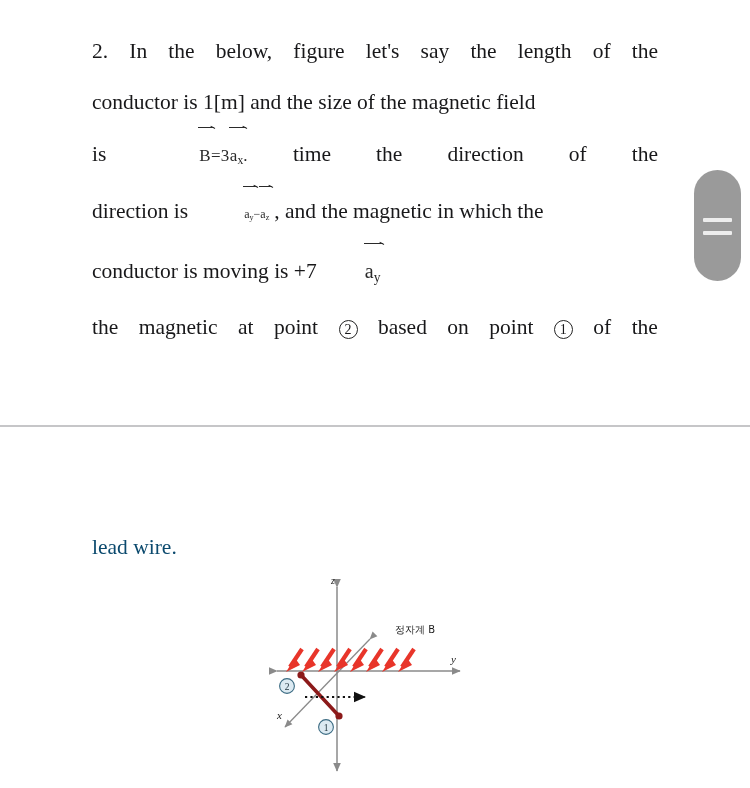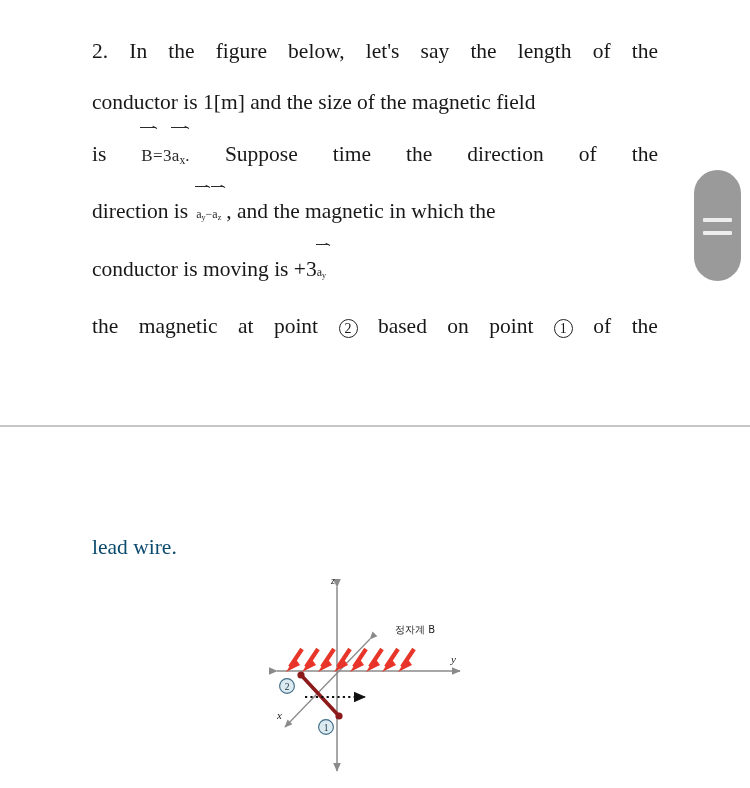--- a/index.html
+++ b/index.html
@@ -37,20 +37,21 @@
   }
   .qline.spread > span.w { white-space: pre; }
 
   .mathimg {
     display: inline-block;
     position: relative;
     font-family: "Liberation Serif", serif;
     font-size: 16px;
     color: #2a2a2a;
     vertical-align: baseline;
+    margin-left: 48px;
   }
 
   
   .vec {
     position: relative;
     display: inline-block;
     padding-top: 2px;
   }
   .vec::after {
     content: "";
@@ -155,60 +156,59 @@
 </style>
 </head>
 <body>
 
 <div class="question-block">
 
   <div class="qline spread">
     <span class="w">2.</span>
     <span class="w">In</span>
     <span class="w">the</span>
+    <span class="w">below,</span>
     <span class="w">figure</span>
-    <span class="w">below,</span>
     <span class="w">let's</span>
     <span class="w">say</span>
     <span class="w">the</span>
     <span class="w">length</span>
     <span class="w">of</span>
     <span class="w">the</span>
   </div>
 
   <div class="qline">
     <span>conductor is 1[m] and the size of the magnetic field</span>
   </div>
 
   <div class="qline spread">
     <span class="w">is</span>
     <span class="mathimg bexpr">
       <span class="vec">B</span><span>=3</span><span class="vec"><span>a</span><span class="vsub">x</span></span><span>.</span>
     </span>
-    <span class="w">Suppose</span>
     <span class="w">time</span>
     <span class="w">the</span>
     <span class="w">direction</span>
     <span class="w">of</span>
     <span class="w">the</span>
   </div>
 
   <div class="qline">
     <span>direction is</span>
     <span style="display:inline-block;width:8px"></span>
     <span class="mathimg inline-vec-pair">
       <span class="vec"><span>a</span><span class="vsub">y</span></span><span>−</span><span class="vec"><span>a</span><span class="vsub">z</span></span>
     </span>
     <span style="display:inline-block;width:5px"></span>
     <span>, and the magnetic in which the</span>
   </div>
 
   <div class="qline">
-    <span>conductor is moving is +3</span>
-      <span class="mathimg" style="font-size:12px"><span class="vec"><span>a</span><span class="vsub">y</span></span></span>
+    <span>conductor is moving is +7</span>
+      <span class="mathimg" style="font-size:20px"><span class="vec"><span>a</span><span class="vsub">y</span></span></span>
   </div>
 
   <div class="qline spread">
     <span class="w">the</span>
     <span class="w">magnetic</span>
     <span class="w">at</span>
     <span class="w">point</span>
     <span class="circnum">2</span>
     <span class="w">based</span>
     <span class="w">on</span>

